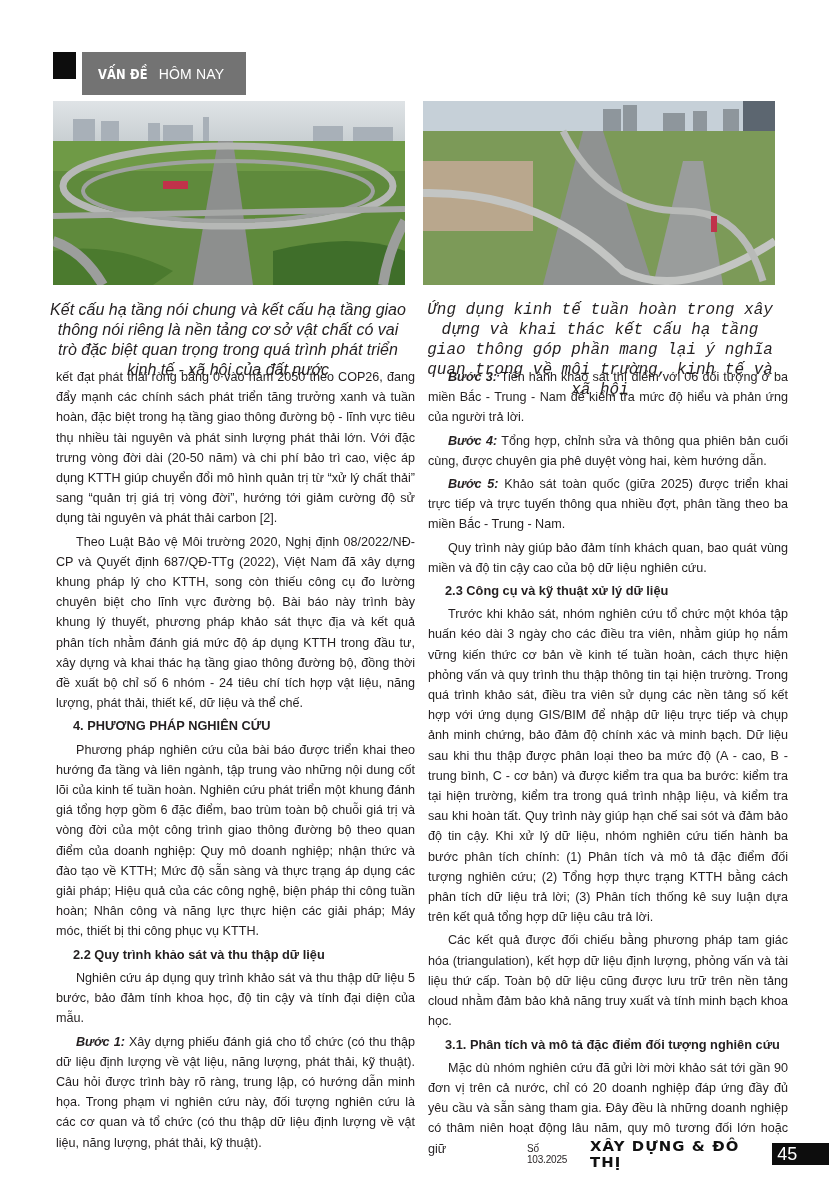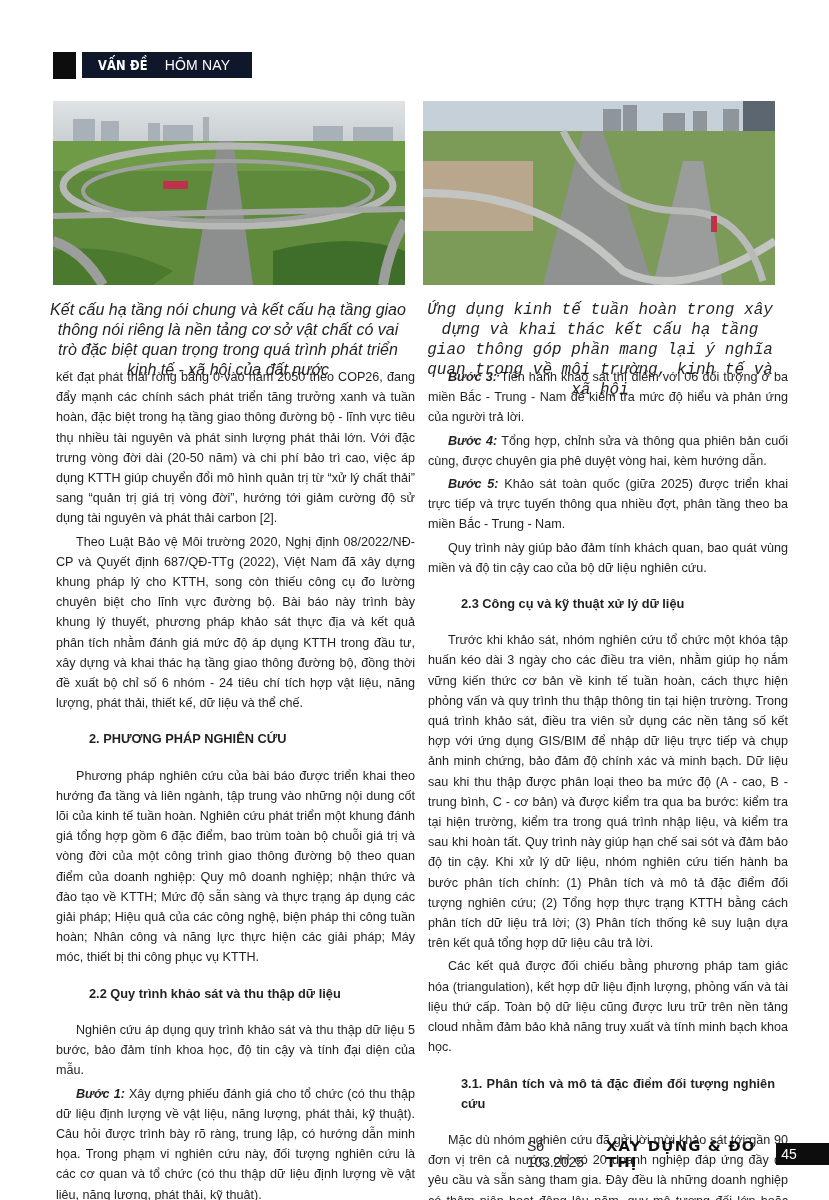--- a/index.html
+++ b/index.html
@@ -1,49 +1,49 @@
 <!DOCTYPE html>
 <html><head>
 <meta charset="utf-8">
 <style>
   html, body { margin: 0; padding: 0; background: #ffffff; }
   body { width: 829px; height: 1200px; position: relative; overflow: hidden;
          font-family: "Liberation Sans", "DejaVu Sans", sans-serif; color: #231f20; }
 
   .section-tag { position: absolute; top: 52px; left: 53px; height: 27px; display: flex; }
   .tag-block { width: 23px; height: 27px; background: #0d0d0d; }
-  .tag-label { margin-left: 6px; height: 26px; padding: 0 22px 0 16px; background: #0f172a; color: #fff;
+  .tag-label { margin-left: 6px; height: 43px; padding: 0 22px 0 16px; background: #737373; color: #fff;
                display: flex; align-items: center; font-size: 14px; letter-spacing: 0.2px; }
   .tag-label .bold { font-weight: bold; font-family: "DejaVu Sans", sans-serif; font-size: 13.5px; transform: scaleX(0.85); transform-origin: left; display: inline-block; margin-right: -6px;}
-  .tag-label .thin { font-weight: normal; margin-left: 14px; }
+  .tag-label .thin { font-weight: normal; margin-left: 8px; }
 
   .photo { position: absolute; top: 101px; height: 184px; overflow: hidden; }
   .photo-left { left: 53px; width: 352px; }
   .photo-right { left: 423px; width: 352px; }
   .photo svg { width: 100%; height: 100%; display: block; }
 
   .caption { position: absolute; top: 300px; font-style: italic; font-size: 16px; line-height: 20px;
              text-align: center; color: #231f20; }
   .caption-left { left: 48px; width: 360px; }
   .caption-right { left: 420px; width: 360px; font-family: Liberation Mono, monospace; }
 
   .column { position: absolute; top: 364px; width: 365px; font-size: 12.6px; line-height: 20.2px;
             text-align: justify; color: #231f20; }
   .col-left { left: 53px; }
   .col-right { left: 425px; width: 366px; }
   .column p { margin: 3px; text-indent: 20px; }
   .column p.noindent { text-indent: 0; }
-  .column h3 { margin: 16px; font-size: 12.8px; line-height: 20.2px; font-weight: bold; padding-left: 20px; }
+  .column h3 { margin: 0; font-size: 12.8px; line-height: 20.2px; font-weight: bold; padding-left: 20px; }
   .step { font-weight: bold; font-style: italic; }
 
   .footer { position: absolute; top: 1138px; left: 527px; display: flex; align-items: center; }
-  .issue { font-size: 14px; color: #231f20; margin-right: 12px; letter-spacing: -0.2px; }
+  .issue { font-size: 10px; color: #231f20; margin-right: 12px; letter-spacing: -0.2px; }
   .mag-title { font-family: "DejaVu Sans", sans-serif; font-weight: bold; font-size: 13.5px; letter-spacing: 1px;
                transform: scaleX(1.1); transform-origin: left; display: inline-block; margin-right: 22px; color: #111; }
-  .page-num { background: #0d0d0d; color: #fff; font-size: 14px; width: 60px; height: 22px; display: flex;
+  .page-num { background: #0d0d0d; color: #fff; font-size: 18px; width: 60px; height: 22px; display: flex;
               align-items: center; padding-left: 5px; box-sizing: border-box; }
 </style>
 </head>
 <body>
 
 <div class="section-tag">
   <div class="tag-block"></div>
   <div class="tag-label">
     <span class="bold">VẤN ĐỀ</span>
     <span class="thin">HÔM NAY</span>
@@ -102,21 +102,21 @@
     <rect x="288" y="115" width="6" height="16" fill="#c0324a"></rect>
   </svg>
 </div>
 
 <div class="caption caption-left">Kết cấu hạ tầng nói chung và kết cấu hạ tầng giao thông nói riêng là nền tảng cơ sở vật chất có vai trò đặc biệt quan trọng trong quá trình phát triển kinh tế - xã hội của đất nước</div>
 <div class="caption caption-right">Ứng dụng kinh tế tuần hoàn trong xây dựng và khai thác kết cấu hạ tầng giao thông góp phần mang lại ý nghĩa quan trọng về môi trường, kinh tế và xã hội</div>
 
 <div class="column col-left">
   <p class="noindent">kết đạt phát thải ròng bằng 0 vào năm 2050 theo COP26, đang đẩy mạnh các chính sách phát triển tăng trưởng xanh và tuần hoàn, đặc biệt trong hạ tầng giao thông đường bộ - lĩnh vực tiêu thụ nhiều tài nguyên và phát sinh lượng phát thải lớn. Với đặc trưng vòng đời dài (20-50 năm) và chi phí bảo trì cao, việc áp dụng KTTH giúp chuyển đổi mô hình quản trị từ “xử lý chất thải” sang “quản trị giá trị vòng đời”, hướng tới giảm cường độ sử dụng tài nguyên và phát thải carbon [2].</p>
   <p>Theo Luật Bảo vệ Môi trường 2020, Nghị định 08/2022/NĐ-CP và Quyết định 687/QĐ-TTg (2022), Việt Nam đã xây dựng khung pháp lý cho KTTH, song còn thiếu công cụ đo lường chuyên biệt cho lĩnh vực đường bộ. Bài báo này trình bày khung lý thuyết, phương pháp khảo sát thực địa và kết quả phân tích nhằm đánh giá mức độ áp dụng KTTH trong đầu tư, xây dựng và khai thác hạ tầng giao thông đường bộ, đồng thời đề xuất bộ chỉ số 6 nhóm - 24 tiêu chí tích hợp vật liệu, năng lượng, phát thải, thiết kế, dữ liệu và thể chế.</p>
-  <h3>2. PHƯƠNG PHÁP NGHIÊN CỨU</h3>
+  <h3>4. PHƯƠNG PHÁP NGHIÊN CỨU</h3>
   <p>Phương pháp nghiên cứu của bài báo được triển khai theo hướng đa tầng và liên ngành, tập trung vào những nội dung cốt lõi của kinh tế tuần hoàn. Nghiên cứu phát triển một khung đánh giá tổng hợp gồm 6 đặc điểm, bao trùm toàn bộ chuỗi giá trị và vòng đời của một công trình giao thông đường bộ theo quan điểm của doanh nghiệp: Quy mô doanh nghiệp; nhận thức và đào tạo về KTTH; Mức độ sẵn sàng và thực trạng áp dụng các giải pháp; Hiệu quả của các công nghệ, biện pháp thi công tuần hoàn; Nhân công và năng lực thực hiện các giải pháp; Máy móc, thiết bị thi công phục vụ KTTH.</p>
   <h3>2.2 Quy trình khảo sát và thu thập dữ liệu</h3>
   <p>Nghiên cứu áp dụng quy trình khảo sát và thu thập dữ liệu 5 bước, bảo đảm tính khoa học, độ tin cậy và tính đại diện của mẫu.</p>
   <p><span class="step">Bước 1:</span><span> Xây dựng phiếu đánh giá cho tổ chức (có thu thập dữ liệu định lượng về vật liệu, năng lượng, phát thải, kỹ thuật). Câu hỏi được trình bày rõ ràng, trung lập, có hướng dẫn minh họa. Trong phạm vi nghiên cứu này, đối tượng nghiên cứu là các cơ quan và tổ chức (có thu thập dữ liệu định lượng về vật liệu, năng lượng, phát thải, kỹ thuật).</span></p>
 </div>
 
 <div class="column col-right">
   <p><span class="step">Bước 3:</span><span> Tiến hành khảo sát thí điểm với 06 đối tượng ở ba miền Bắc - Trung - Nam để kiểm tra mức độ hiểu và phản ứng của người trả lời.</span></p>
   <p><span class="step">Bước 4:</span><span> Tổng hợp, chỉnh sửa và thông qua phiên bản cuối cùng, được chuyên gia phê duyệt vòng hai, kèm hướng dẫn.</span></p>
   <p><span class="step">Bước 5:</span><span> Khảo sát toàn quốc (giữa 2025) được triển khai trực tiếp và trực tuyến thông qua nhiều đợt, phân tầng theo ba miền Bắc - Trung - Nam.</span></p>

